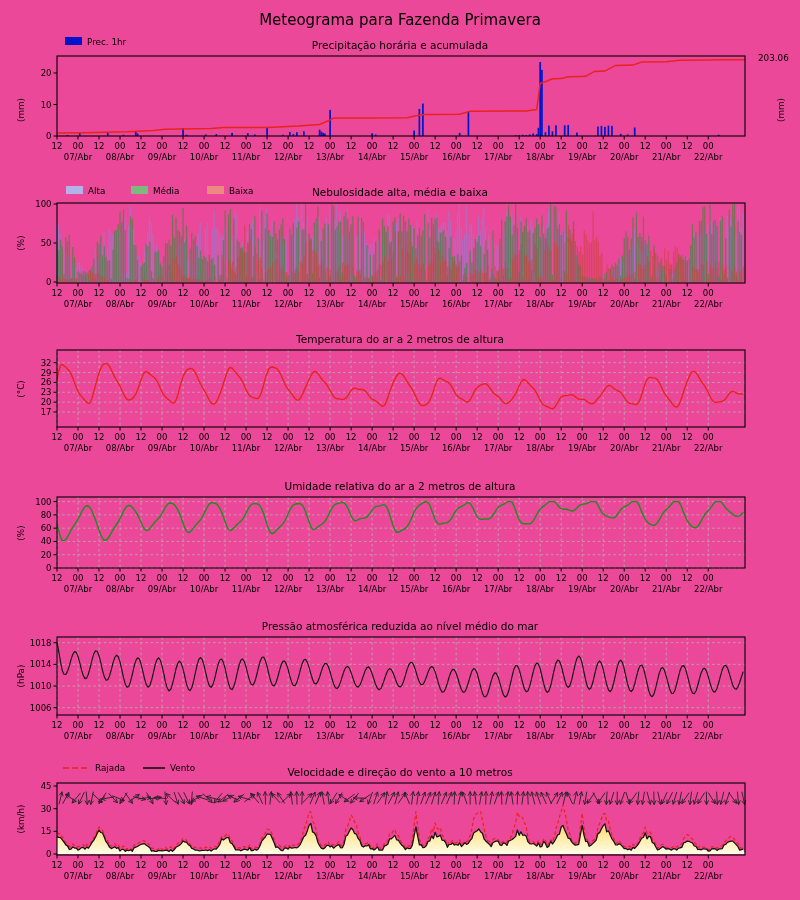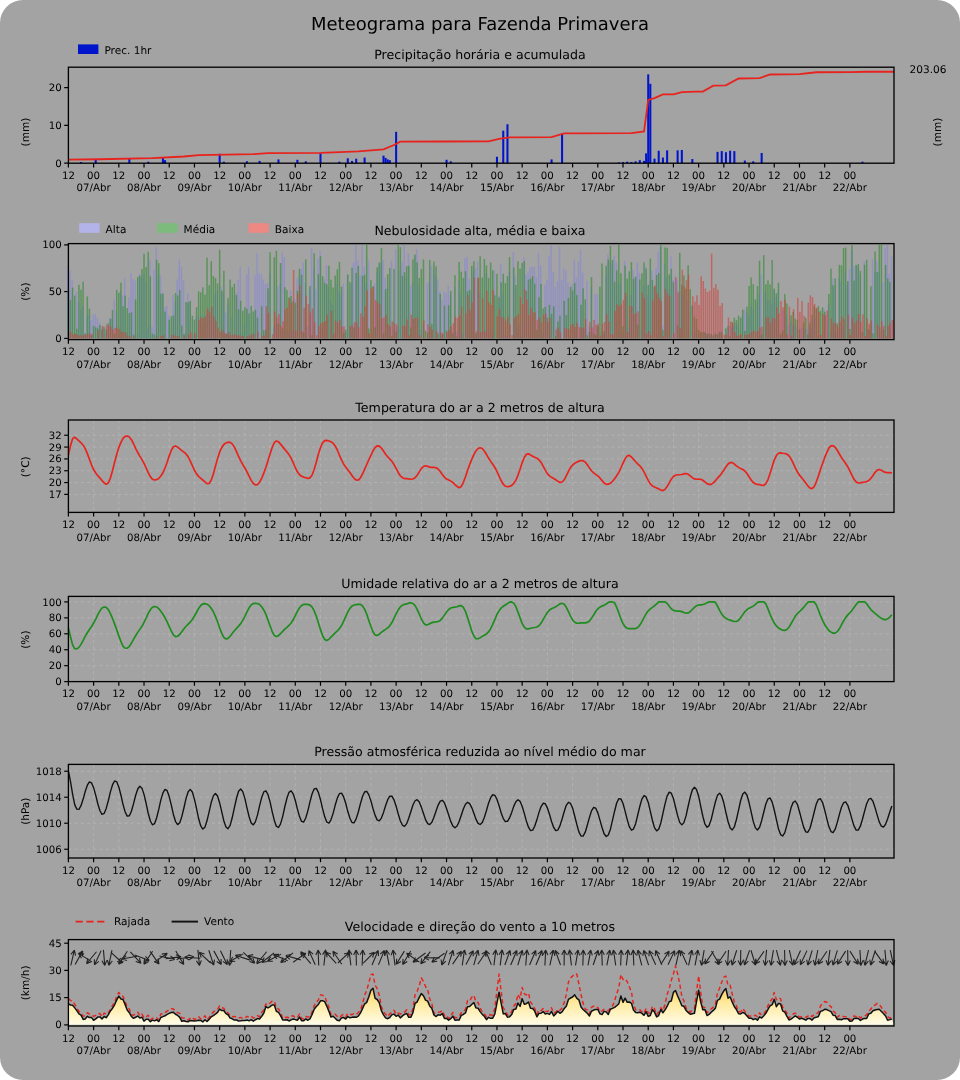--- a/index.html
+++ b/index.html
@@ -1,17 +1,17 @@
 <!DOCTYPE html>
 <html><head>
 <meta charset="utf-8">
 <style>
   html,body{margin:0;padding:0;background:#fff;}
-  #stage{position:relative;width:800px;height:900px;background:#a3a3a3;overflow:hidden;
-         font-family:"DejaVu Sans",sans-serif;border-radius:19px;}
+  #stage{position:relative;width:800px;height:900px;background:#ec4899;overflow:hidden;
+         font-family:"DejaVu Sans",sans-serif;}
   svg text{font-family:"DejaVu Sans",sans-serif;fill:#000;}
   .ptitle{font-size:10.5px;}
   .maintitle{font-size:15px;}
   .leg{font-size:8.8px;}
   .ylab{font-size:8.8px;}
 </style>
 </head>
 <body>
 
 <div id="stage">

